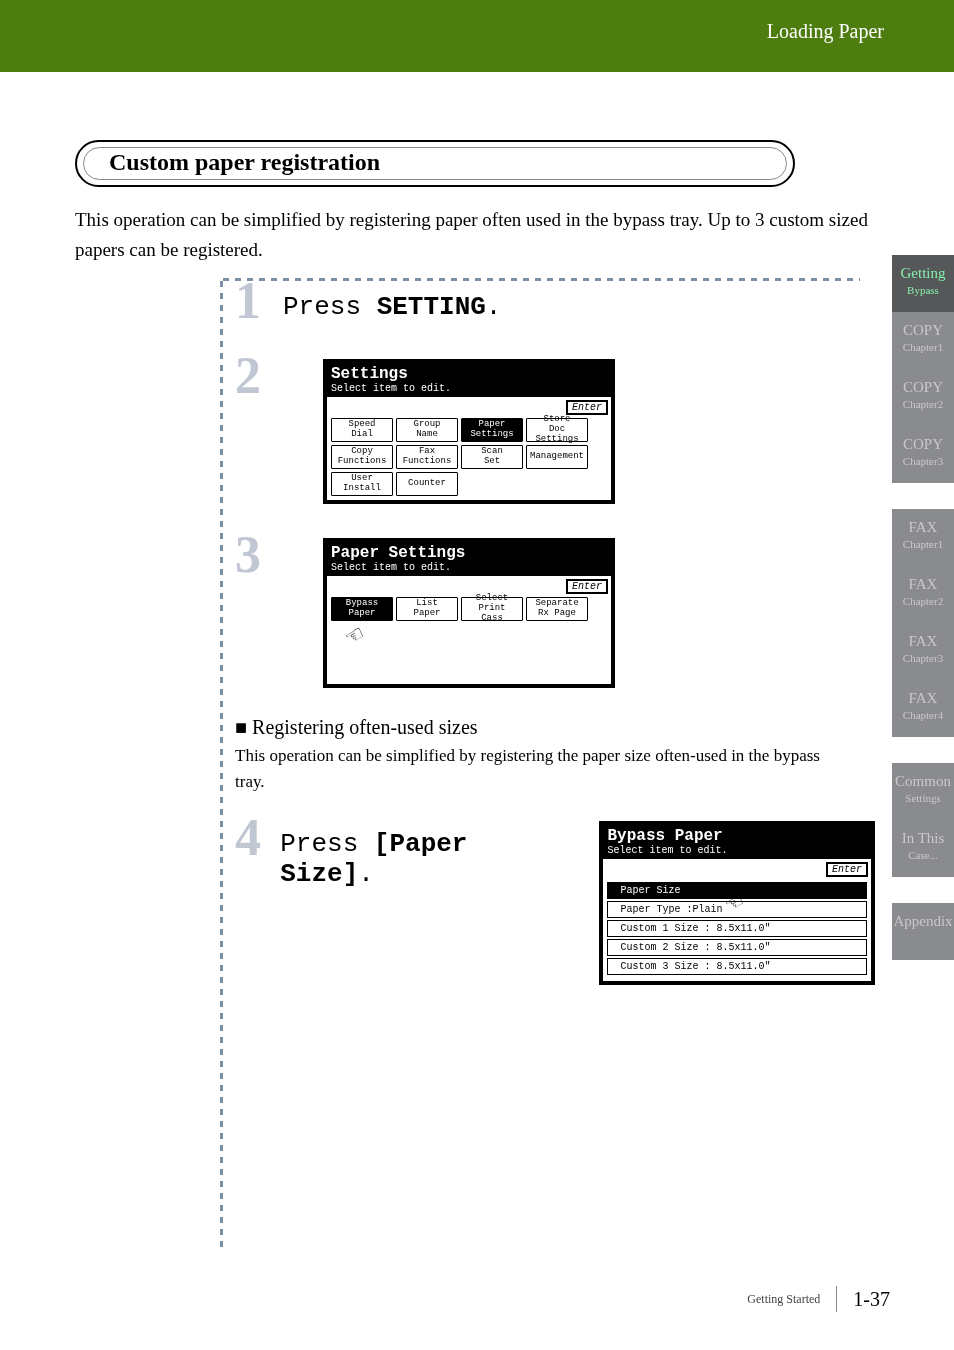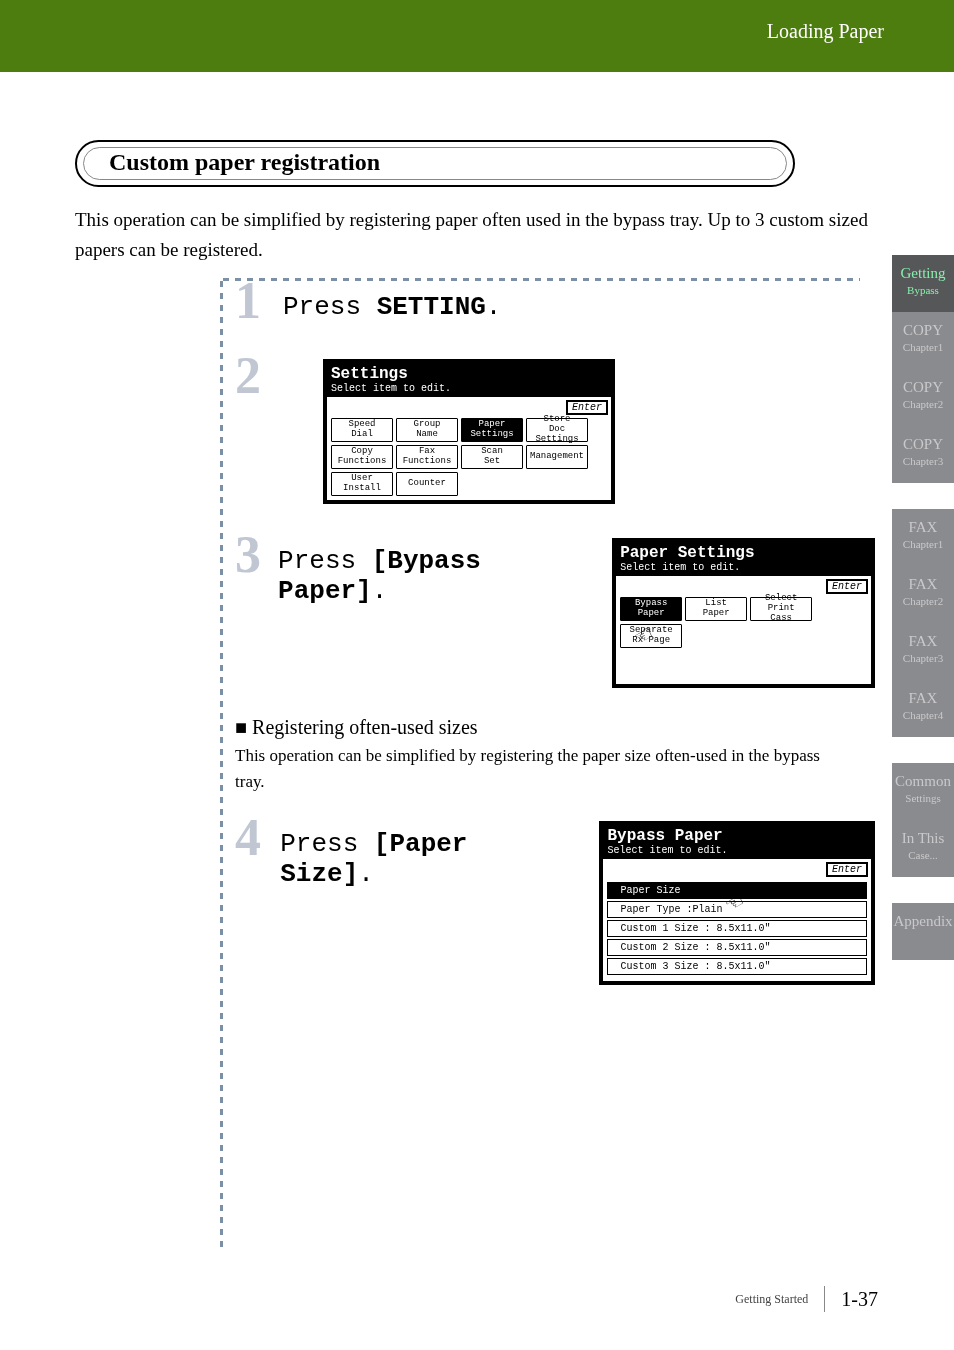--- a/index.html
+++ b/index.html
@@ -174,21 +174,21 @@
   .list-screen .row.sel { background:#000; color:#fff; }
   .hand {
     position:absolute;
     font-size: 26px;
     transform: rotate(-30deg);
     color:#000;
   }
   .footer {
     position:absolute;
     bottom: 38px;
-    right: 76px;
+    right: 64px;
     display:flex;
     align-items:center;
     gap:16px;
   }
   .footer .sec { font-size: 12px; color:#444; }
   .footer .divider { width:1px; height:26px; background:#888; }
   .footer .pg { font-size: 20px; font-family: Georgia, serif; }
 </style>
 </head>
 <body>
@@ -286,23 +286,20 @@
             <div class="sbtn">Counter</div>
           </div>
         </div>
         <span class="hand" style="left:158px; top:58px;">☜</span>
       </div>
     </div>
 
     <div class="step step-row" style="margin-top:28px;">
       <div style="display:flex;">
         <div class="step-num">3</div>
-        <div class="step-text">
-          <span>Press </span><b>[Bypass Paper]</b><span>.</span>
-        </div>
       </div>
       <div class="screen" style="position:relative; min-height:150px;">
         <div class="screen-title-row">Paper Settings</div>
         <div class="screen-sub">Select item to edit.</div>
         <div class="body">
           <span class="enter-btn">Enter</span>
           <div class="clear"></div>
           <div class="btn-grid">
             <div class="sbtn sel">Bypass Paper</div>
             <div class="sbtn">List Paper</div>

